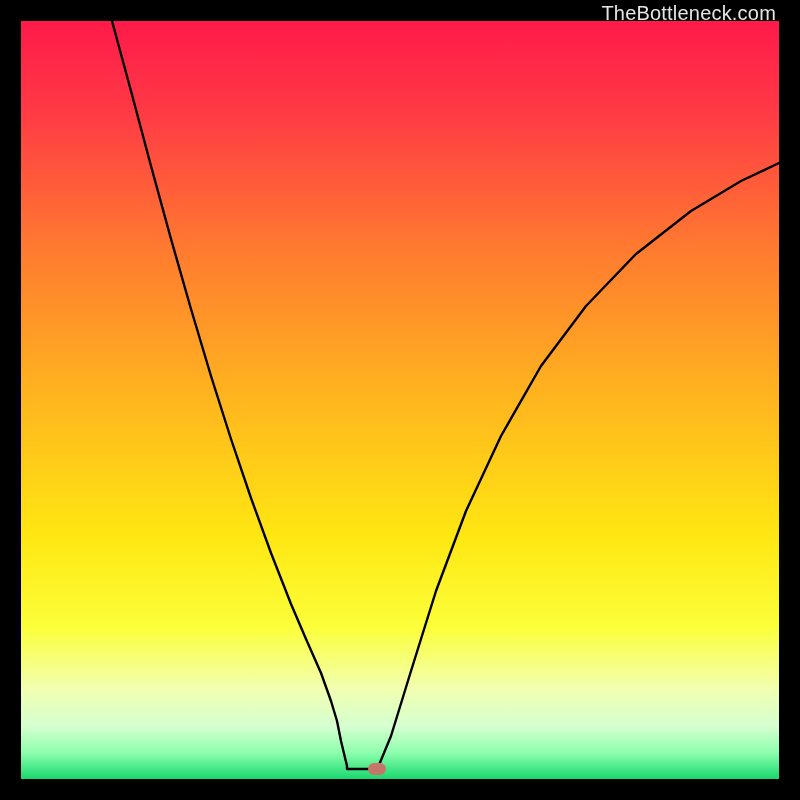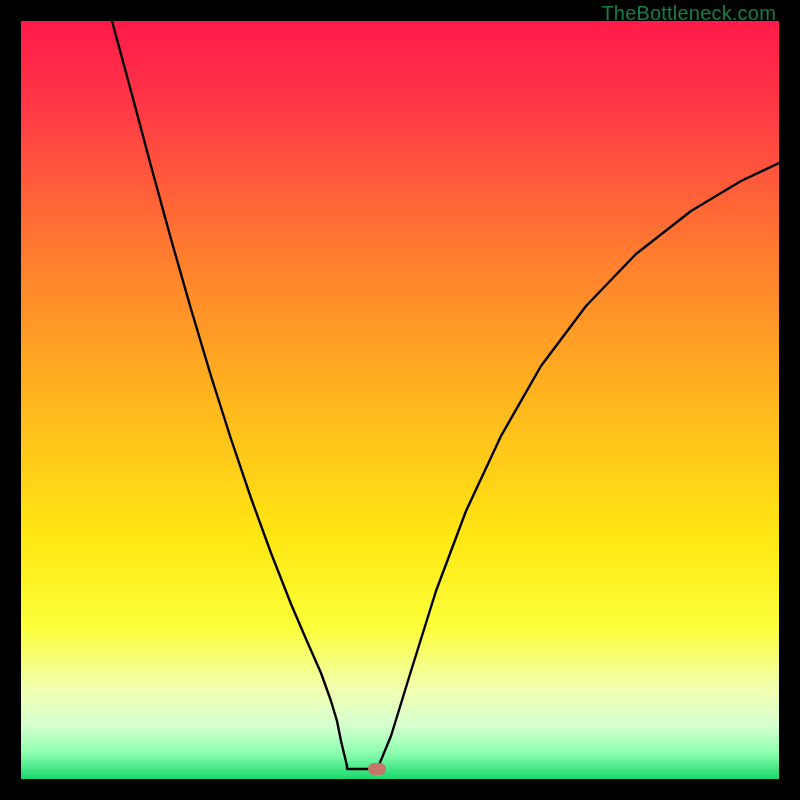--- a/index.html
+++ b/index.html
@@ -30,21 +30,21 @@
     position: absolute;
     left: 0;
     top: 0;
     width: 100%;
     height: 100%;
   }
   .watermark {
     position: absolute;
     top: 2px;
     right: 24px;
-    color: #15803d;
+    color: #e5e5e5;
     font-size: 20px;
     font-weight: 500;
     letter-spacing: 0.2px;
     user-select: none;
   }
   .marker {
     position: absolute;
     width: 18px;
     height: 12px;
     border-radius: 6px;

